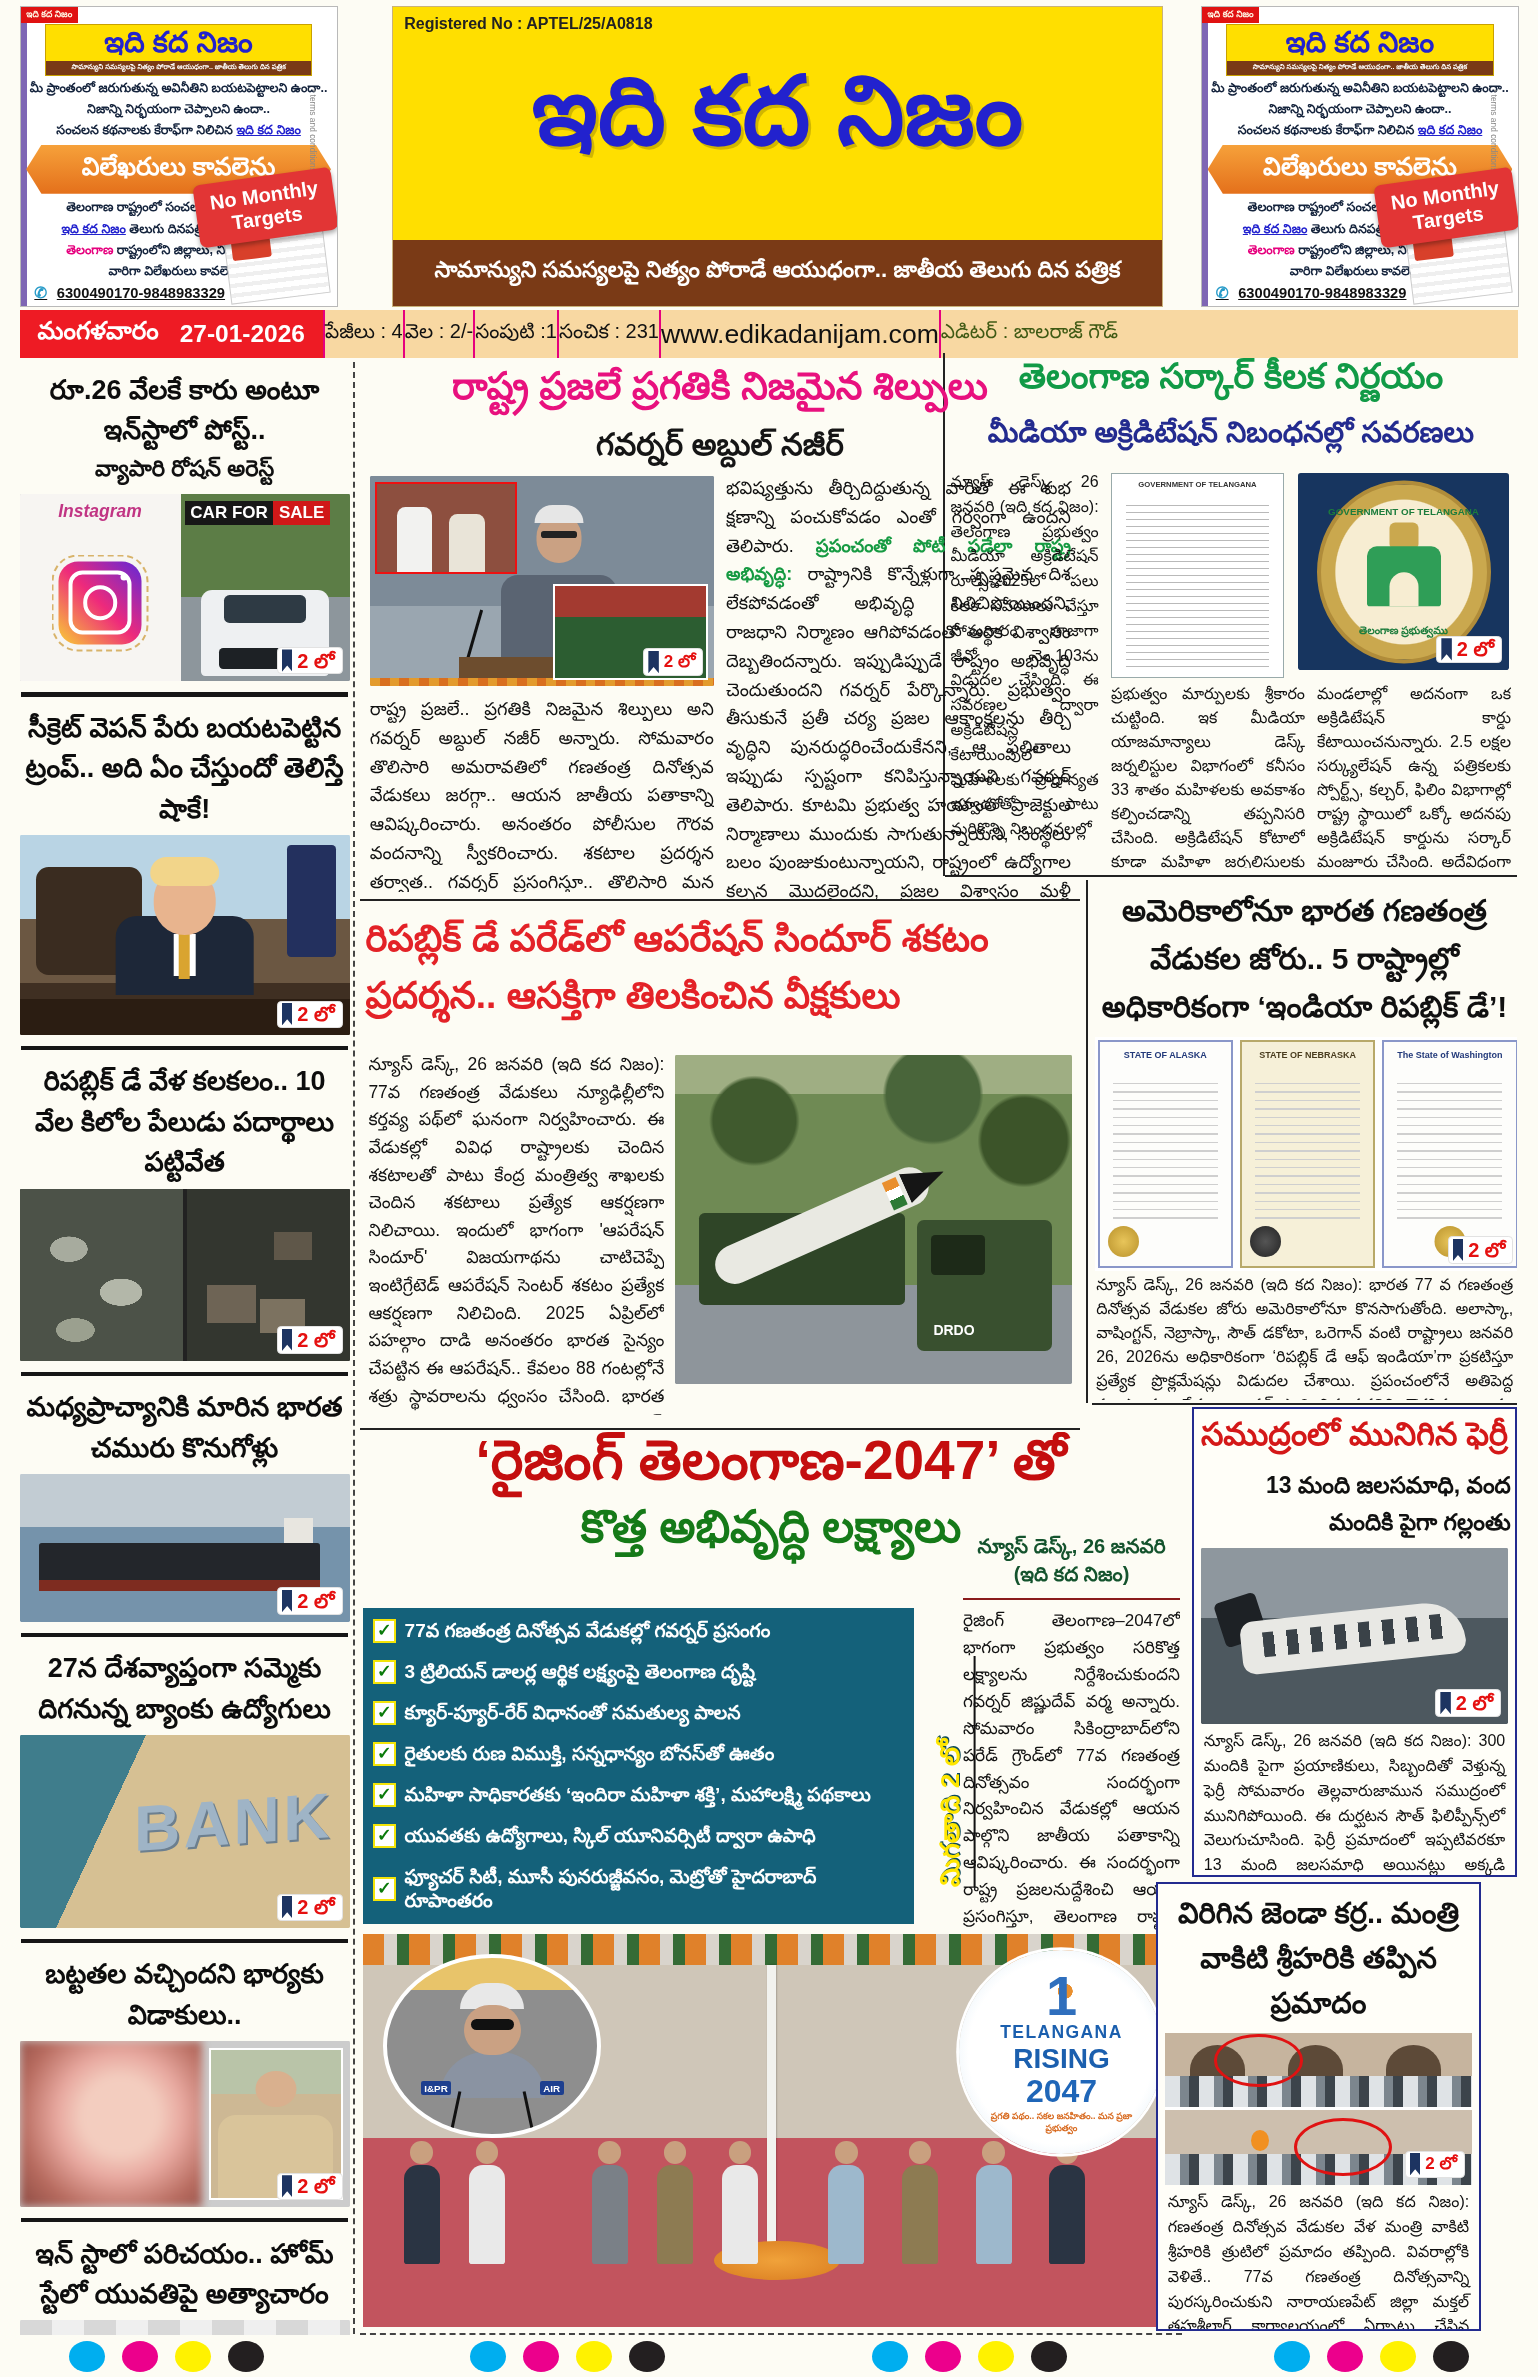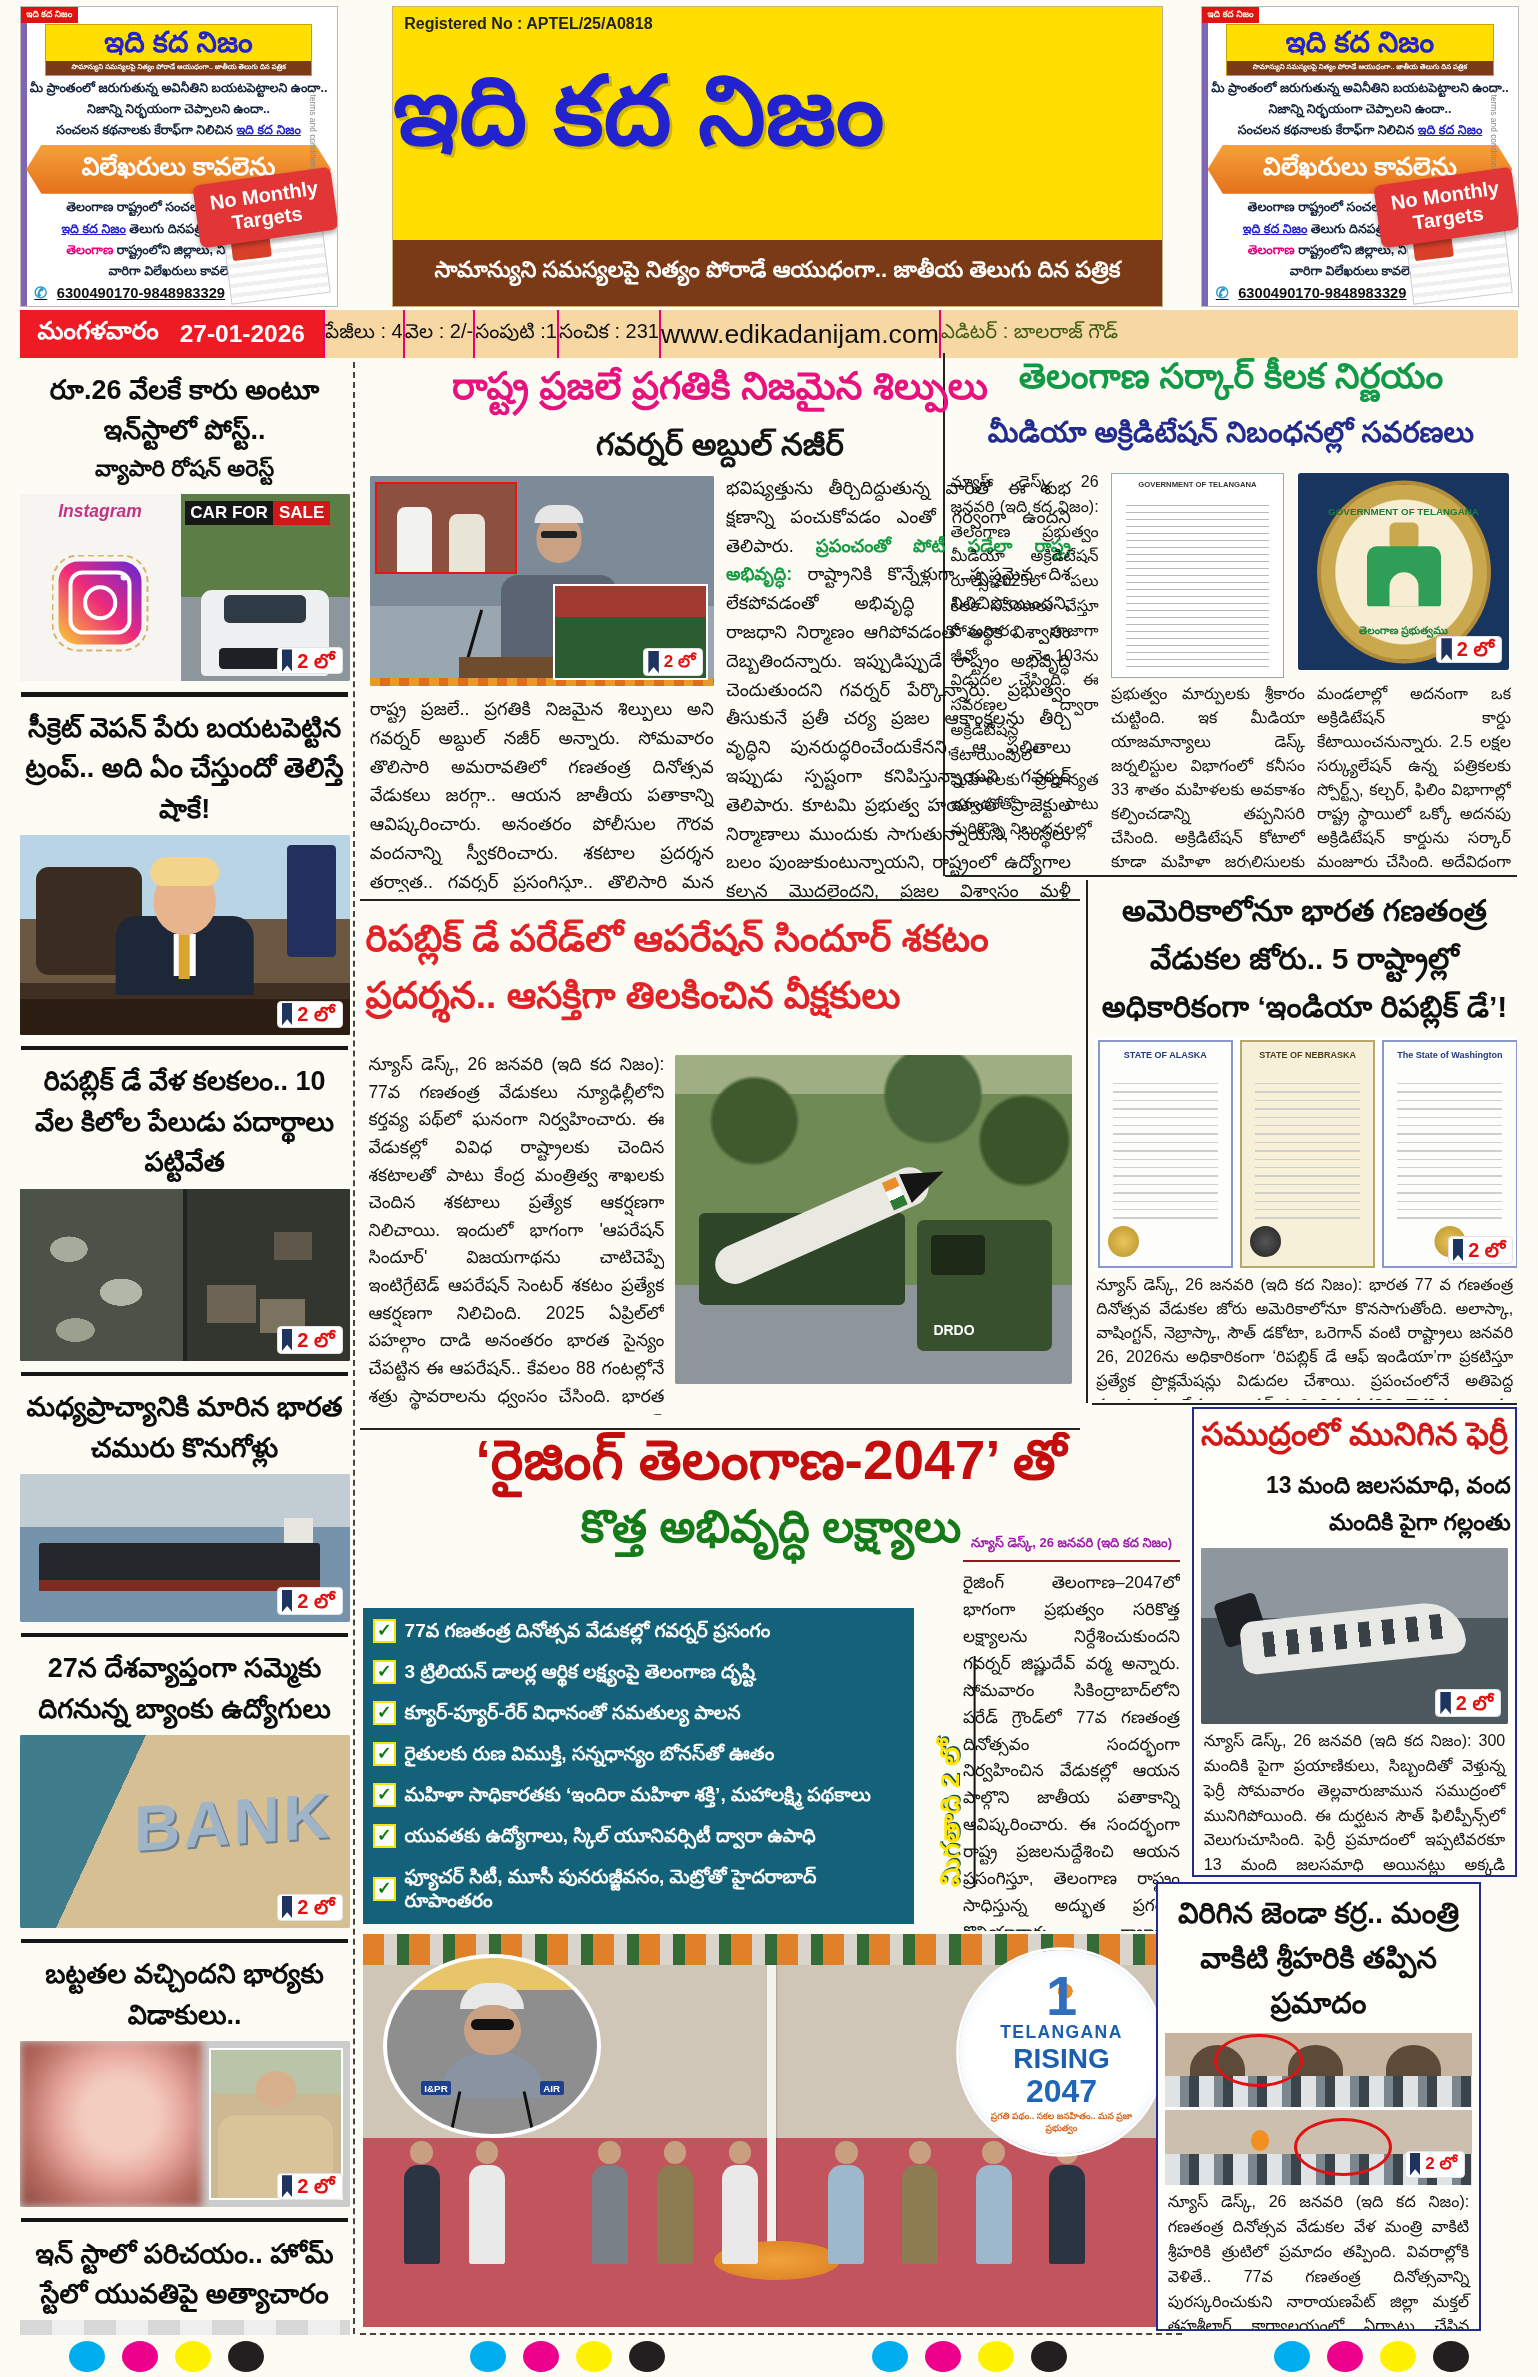--- a/index.html
+++ b/index.html
@@ -24,21 +24,21 @@
   .ic-gl::before{content:"\2295";color:#365a8c}
   .adp .thumb{position:absolute;right:11.2px;bottom:7px;width:98px;height:98px;background:
      repeating-linear-gradient(#efefef 0 4.2px,#fff 4.2px 9.8px);border:0.7px solid #ccc;transform:rotate(-7deg);z-index:1}
   .adp .thumb .th-head{height:18px;background:#FFDF00;border-bottom:1.4px solid #a33}
   .adp .thumb .th-red{position:absolute;left:5.6px;top:28px;width:39px;height:28px;background:#d8402a;border-radius:2.8px}
   .adp .ntarget{position:absolute;right:1.4px;bottom:67px;width:131px;padding:8.4px 4.2px;background:#e23535;color:#fff;text-align:center;
      font-size:20px;font-weight:800;transform:rotate(-8deg);border-radius:7px;box-shadow:0 2.8px 5.6px rgba(0,0,0,.35);z-index:2;line-height:1.15}
   .adp .terms{position:absolute;right:-39px;top:47%;transform:rotate(90deg);font-size:8.4px;color:#888;font-weight:400;width:126px}
   
   #masthead{position:absolute;left:392px;top:5.6px;width:769px;height:299px;border:0.7px solid #c9b27a}
-  .mh-yellow{height:233px;background:#FFDF00;position:relative;display:flex;align-items:center;justify-content:flex-start}
+  .mh-yellow{height:233px;background:#FFDF00;position:relative;display:flex;align-items:center;justify-content:center}
   .mh-reg{position:absolute;top:8.4px;left:11.2px;font-size:16px;font-weight:700;color:#222}
   .mh-title{font-size:96px;font-weight:900;color:#2222CE;white-space:nowrap;text-shadow:2.8px 2.8px 0 rgba(0,0,0,.18)}
   .mh-brown{height:66px;background:#7A3A16;color:#fff;display:flex;align-items:center;justify-content:center;font-size:22.4px;font-weight:700;text-align:center}
   
   #datebar{position:absolute;left:19.6px;top:310px;width:1498px;height:48px;background:#F8D8A2;display:flex;align-items:stretch;overflow:hidden}
   .db-red{background:#EE1B24;color:#fff;display:flex;align-items:center;gap:21px;padding:0 18px;font-size:24.5px;font-weight:800}
   .db-item{display:flex;align-items:center;padding:0 0;font-size:20px;font-weight:400;border-left:2.1px solid #E6007E}
   .db-site{font-size:26.6px}
   .db-ed{color:#3f5a14}
   
@@ -178,21 +178,21 @@
   .rise-h2{font-size:45px;color:#157A18;font-weight:900;text-align:center;margin-top:11.2px}
   .rise-box{position:absolute;left:2.8px;top:176px;width:551px;height:316px;background:#14617A;padding:11.2px 9.8px;box-sizing:border-box;
      display:flex;flex-direction:column;justify-content:space-between}
   .rb{display:flex;gap:8.4px;color:#fff;font-size:19px;font-weight:600;align-items:center;line-height:1.25}
   .chk{flex:0 0 auto;width:19.6px;height:19.6px;background:#fff;border:2.8px solid #F3E408;color:#0a7a0a;font-weight:900;font-size:17.5px;
      line-height:19.6px;text-align:center}
   .chk::before{content:"\2713"}
   .rise-more{position:absolute;left:572px;top:224px;height:231px;color:#FFE600;font-size:26.6px;font-weight:900;
      writing-mode:vertical-rl;transform:rotate(180deg);text-shadow:1.4px 1.4px 0 #0c4a5c;border-left:2.8px solid #111;padding-left:5.6px}
   .rise-right{position:absolute;left:603px;top:103px;width:217px;height:396px;overflow:hidden}
-  .rise-dl{color:#a21caf;font-weight:800;font-size:13px;text-align:center;border-bottom:2.1px solid #8a1b1b;padding-bottom:7px;margin-bottom:8.4px}
+  .rise-dl{color:#14532d;font-weight:800;font-size:20px;text-align:center;border-bottom:2.1px solid #8a1b1b;padding-bottom:7px;margin-bottom:8.4px}
   .rise-body{font-size:17px;line-height:1.58;text-align:justify}
   .ph-parade{position:absolute;left:2.8px;top:502px;width:817px;height:393px;
      background:linear-gradient(#cfc6b8 0 52%,#c2545e 52% 100%)}
   .garl{position:absolute;top:0;left:0;right:0;height:31px;background:repeating-linear-gradient(90deg,#e0812a 0 21px,#d9d4cc 21px 34px,#356b35 34px 46px)}
   .pole{position:absolute;left:49.5%;top:31px;bottom:16%;width:9px;background:#f2f2ee;box-shadow:0.7px 0 2.1px rgba(0,0,0,.4)}
   .wreath{position:absolute;left:43%;bottom:12%;width:126px;height:39px;background:radial-gradient(#f0a23a,#d97c20);border-radius:50%}
   .pp{position:absolute;bottom:16%;display:flex;flex-direction:column;align-items:center}
   .pp .hd{width:22.4px;height:22.4px;border-radius:50%;background:#c9a07f}
   .pp .bd{width:36px;height:99px;border-radius:14px 14px 2.8px 2.8px;margin-top:1.4px;background:#2a3443}
   .pp.white .bd{background:#e9e9e9}.pp.sky .bd{background:#9db8cc}.pp.khaki .bd{background:#8d7b52}.pp.gray .bd{background:#7a8087}

